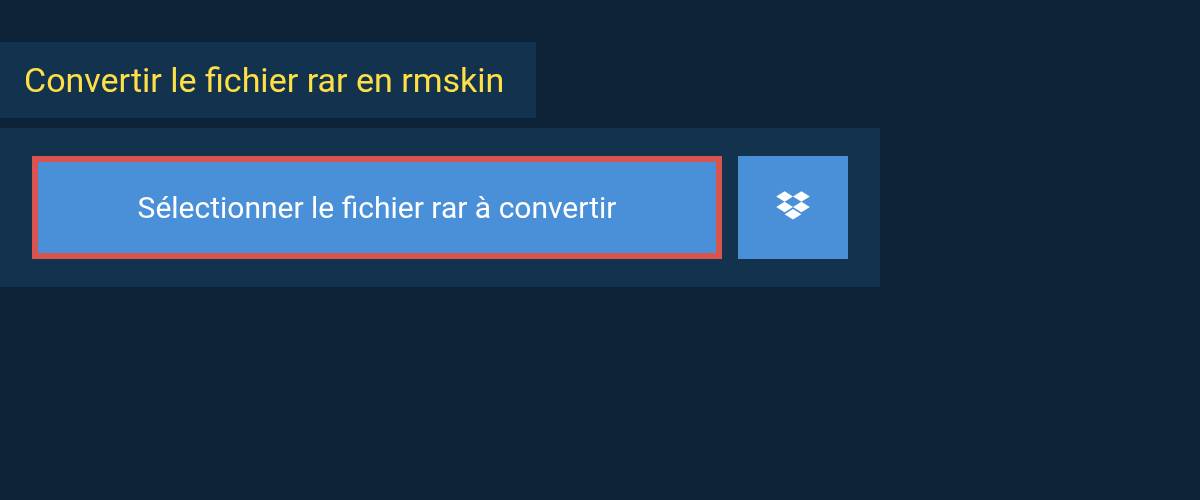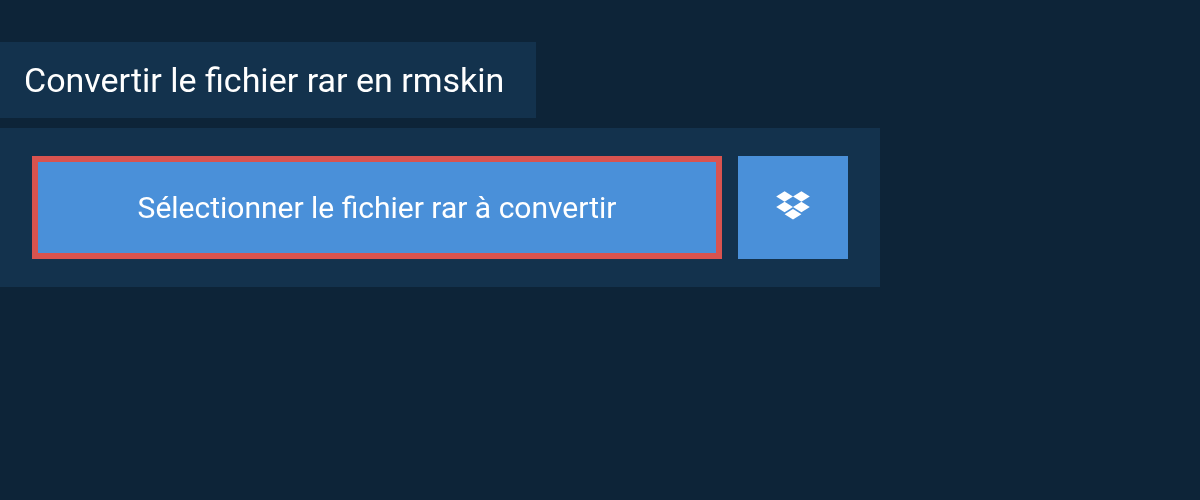--- a/index.html
+++ b/index.html
@@ -15,21 +15,21 @@
       overflow: hidden;
     }
     .title-bar {
       display: inline-block;
       background-color: #13324d;
       padding: 18px 32px 18px 24px;
       margin-top: 42px;
       margin-left: 0;
     }
     .title-text {
-      color: #ffffff;
+      color: #fde047;
       font-size: 34px;
       font-weight: 400;
     }
     .button-panel {
       background-color: #13324d;
       margin-top: 10px;
       margin-left: 0;
       width: 880px;
       padding: 28px 32px 28px 32px;
       display: flex;

